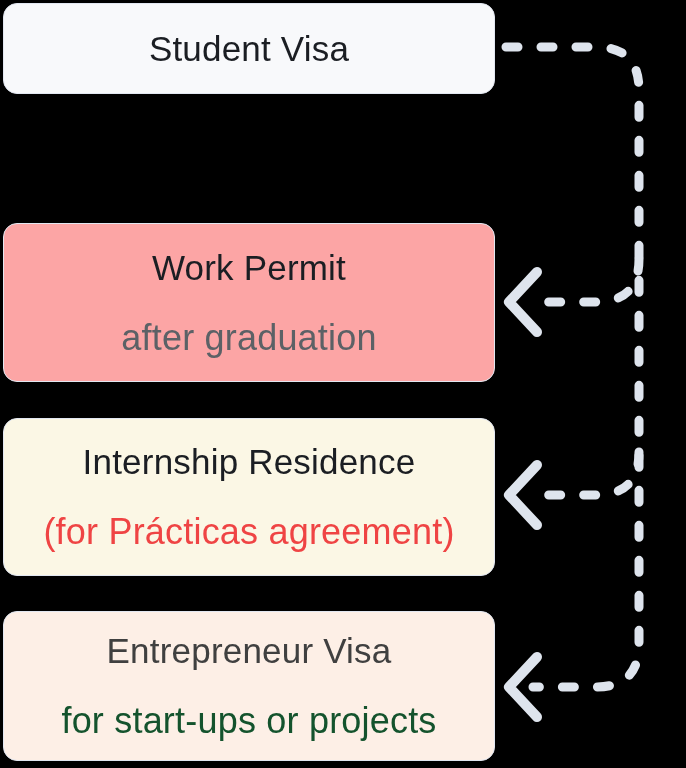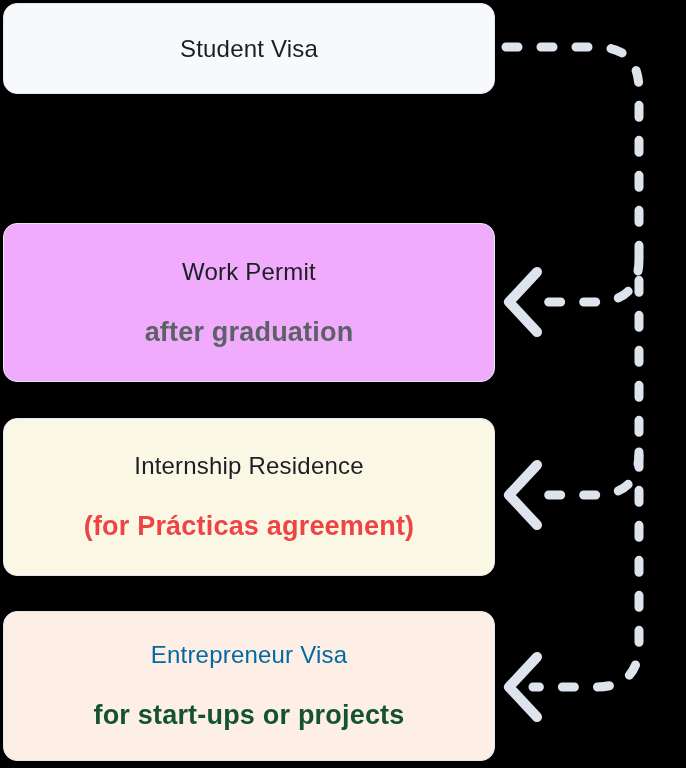--- a/index.html
+++ b/index.html
@@ -45,28 +45,28 @@
     align-items: center;
     justify-content: center;
     gap: 35px;
     text-align: center;
   }
   .card1 { top: 3px;   height: 91px;  }
   .card2 { top: 223px; height: 159px; }
   .card3 { top: 418px; height: 158px; }
   .card4 { top: 611px; height: 150px; }
   .title {
-    font-size: 24px;
+    font-size: 35px;
     font-weight: 500;
     line-height: 1;
     letter-spacing: 0.2px;
   }
   .subtitle {
-    font-size: 27px;
-    font-weight: 700;
+    font-size: 36px;
+    font-weight: 400;
     line-height: 1;
     letter-spacing: 0.2px;
   }
 </style>
 </head>
 <body>
 
 <div class="stage" style="background-color: rgb(0, 0, 0);">
 
   <svg class="connectors" viewBox="0 0 686 768" aria-hidden="true">
@@ -75,28 +75,28 @@
     <path class="dash" d="M 639 452 Q 639 495 596 495 L 533 495" stroke="#dee4ed"></path>
     <path class="head" d="M 537 272 L 509 302 L 537 332" stroke="#dee4ed"></path>
     <path class="head" d="M 537 465 L 509 495 L 537 525" stroke="#dee4ed"></path>
     <path class="head" d="M 537 657 L 509 687 L 537 717" stroke="#dee4ed"></path>
   </svg>
 
   <div class="card card1" style="background-color: rgb(248, 249, 251); border-color: rgb(226, 231, 241);">
     <div class="title" style="color: rgb(27, 30, 35);">Student Visa</div>
   </div>
 
-  <div class="card card2" style="background-color: #f0abfc; border-color: rgb(226, 231, 241);">
+  <div class="card card2" style="background-color: #fca5a5; border-color: rgb(226, 231, 241);">
     <div class="title" style="color: rgb(27, 30, 35);">Work Permit</div>
     <div class="subtitle" style="color: rgb(92, 97, 102);">after graduation</div>
   </div>
 
   <div class="card card3" style="background-color: rgb(251, 247, 229); border-color: rgb(226, 231, 241);">
     <div class="title" style="color: rgb(27, 30, 35);">Internship Residence</div>
     <div class="subtitle" style="color: #ef4444;">(for Prácticas agreement)</div>
   </div>
 
   <div class="card card4" style="background-color: rgb(253, 239, 230); border-color: rgb(226, 231, 241);">
-    <div class="title" style="color: #0369a1;">Entrepreneur Visa</div>
+    <div class="title" style="color: #404040;">Entrepreneur Visa</div>
     <div class="subtitle" style="color: #14532d;">for start-ups or projects</div>
   </div>
 
 </div>
 
 </body></html>

